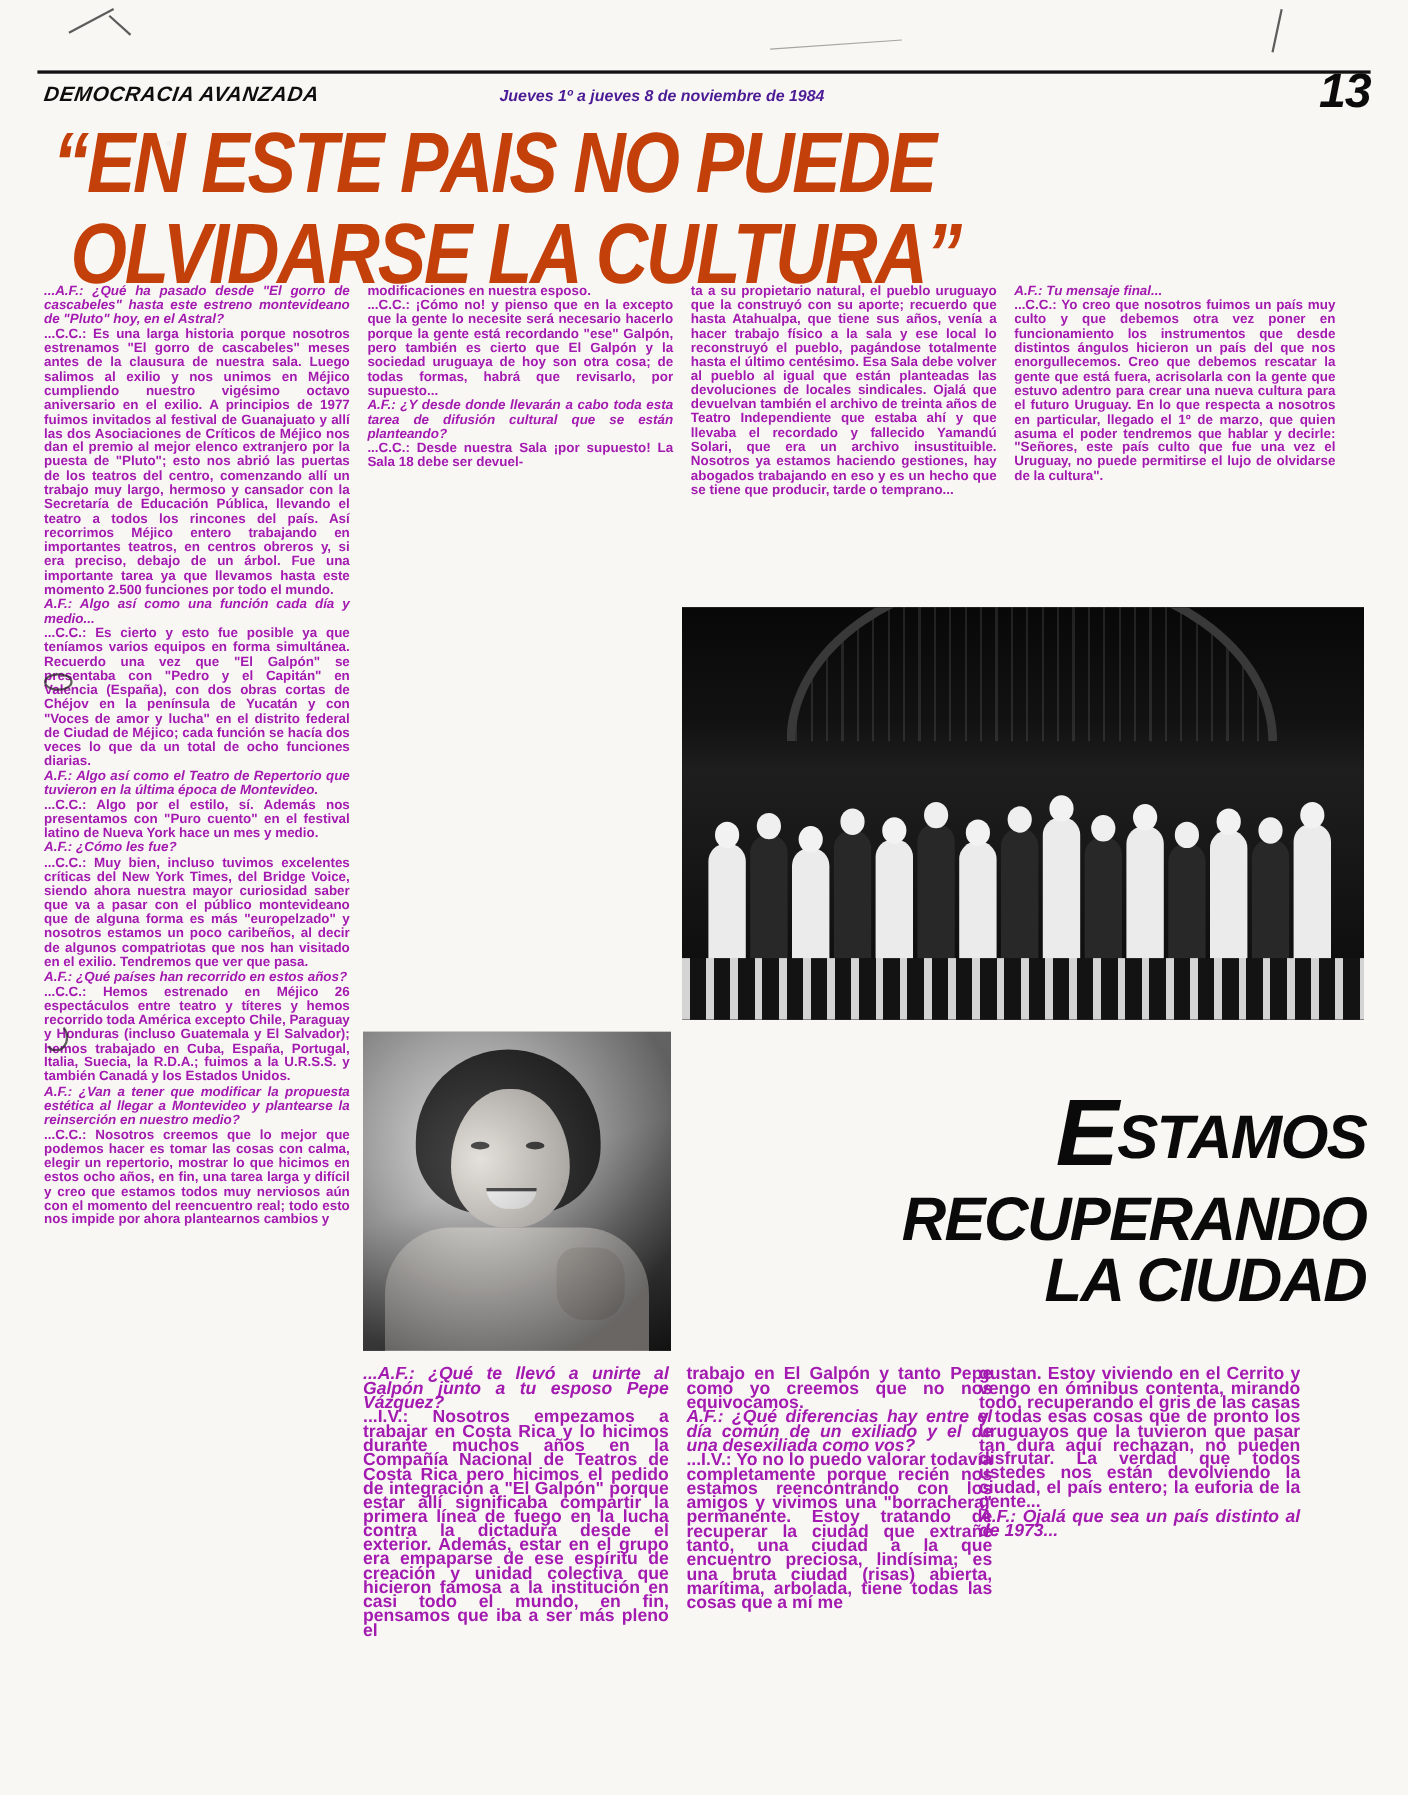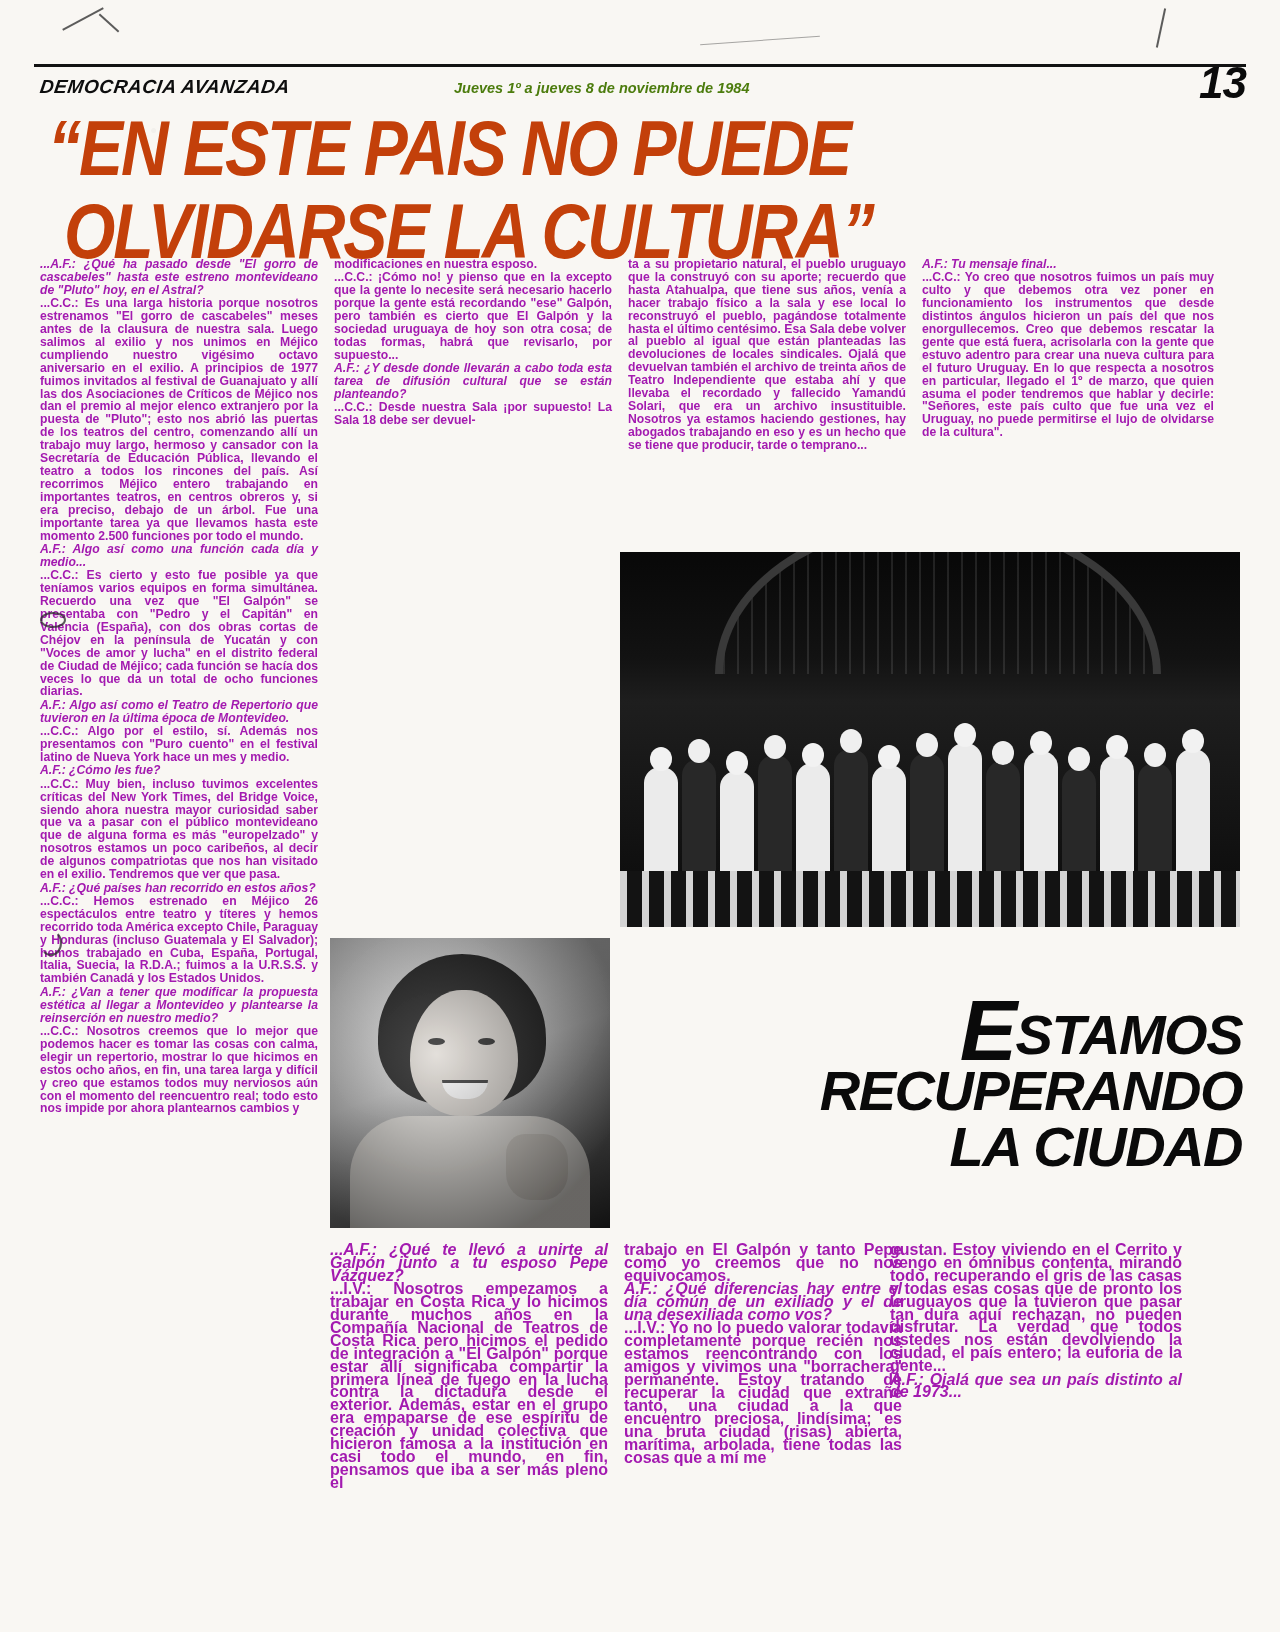--- a/index.html
+++ b/index.html
@@ -59,21 +59,21 @@
     font-family: "Liberation Sans", sans-serif;
     transform: skewX(-8deg);
   }
   .masthead .dateline {
     position: absolute;
     left: 420px;
     top: 16px;
     font-size: 14.5px;
     font-style: italic;
     font-weight: bold;
-    color: #4d7c0f;
+    color: #4c1d95;
   }
   .masthead .folio {
     position: absolute;
     right: 0;
     top: -6px;
     font-size: 44px;
     font-weight: bold;
     font-style: italic;
     color: #0d0d0d;
     letter-spacing: -1px;
@@ -295,21 +295,21 @@
     font-style: italic;
     line-height: 1.0;
     letter-spacing: -1.5px;
   }
   .subhead .s1 { font-size: 56px; display: block; }
   .subhead .s1 .drop {
     font-size: 86px;
     line-height: 0.7;
     vertical-align: -6px;
   }
-  .subhead .s2 { font-size: 56px; display: block; margin-top: 0; }
+  .subhead .s2 { font-size: 56px; display: block; margin-top: 18px; }
   .subhead .s3 { font-size: 56px; display: block; margin-top: 0; }
 
   .cols-bottom {
     position: absolute;
     left: 330px;
     top: 1244px;
     width: 912px;
   }
   .cols-bottom .col {
     font-size: 16px;

